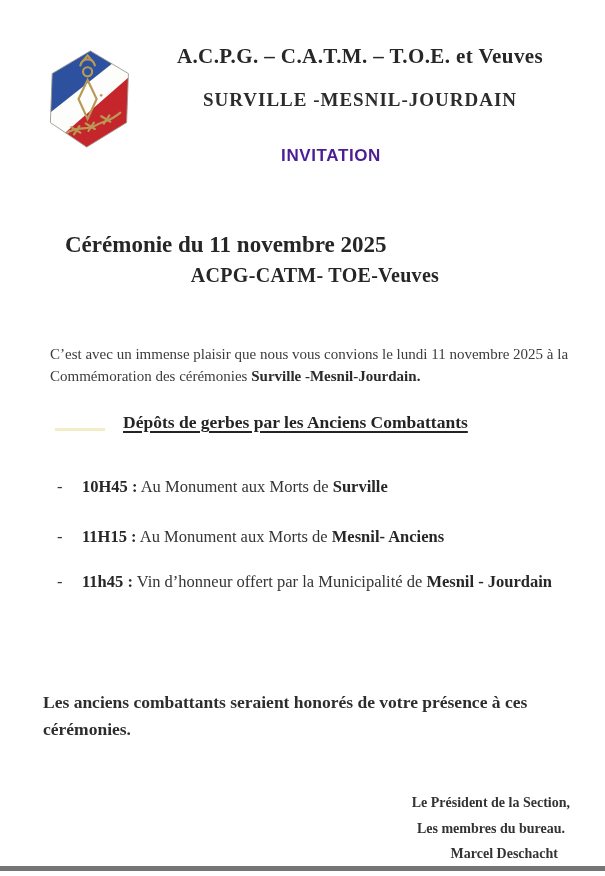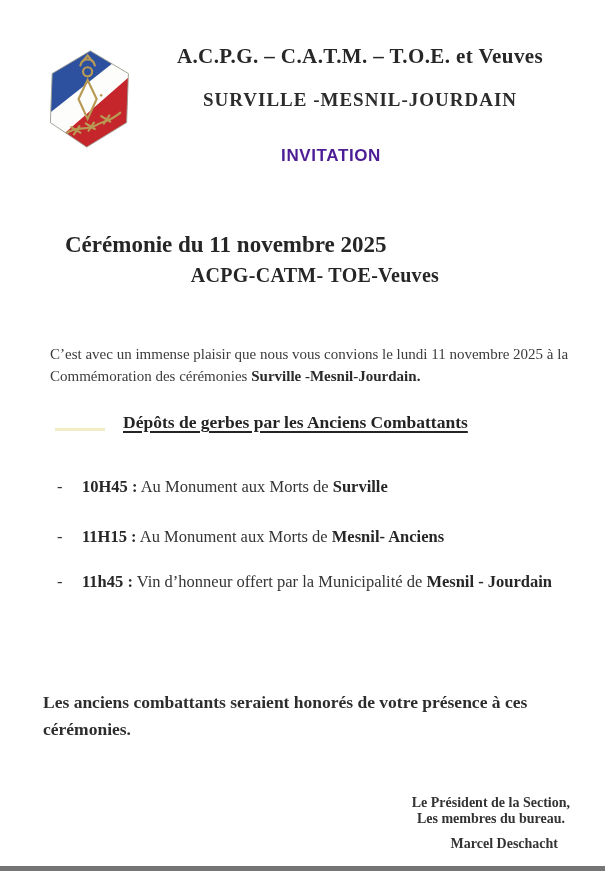--- a/index.html
+++ b/index.html
@@ -43,21 +43,21 @@
   .schedule-item .dash{position:absolute;left:0;top:0;}
   .s1{top:475px}.s2{top:525px}.s3{top:570px}
   .schedule-item strong{color:#272727;}
 
   .closing{position:absolute;left:37px;top:683px;width:545px;margin:6px;
     font-size:17.5px;font-weight:bold;line-height:27px;color:#2d2d2d;}
 
   .signature{position:absolute;right:33px;top:795px;width:330px;text-align:right;
     font-weight:bold;font-size:14px;color:#333333;}
   .sig-line1{padding-right:2px;}
-  .sig-line2{padding-right:7px;text-align:right;}
+  .sig-line2{padding-right:7px;margin-top:10px;text-align:right;}
   .sig-line3{padding-right:14px;margin-top:9px;}
 
   .scan-bar{position:absolute;left:0;top:866px;width:605px;height:5px;background:#757575;}
 </style>
 </head>
 <body>
 
 <div class="page">
 
   <div class="badge">

